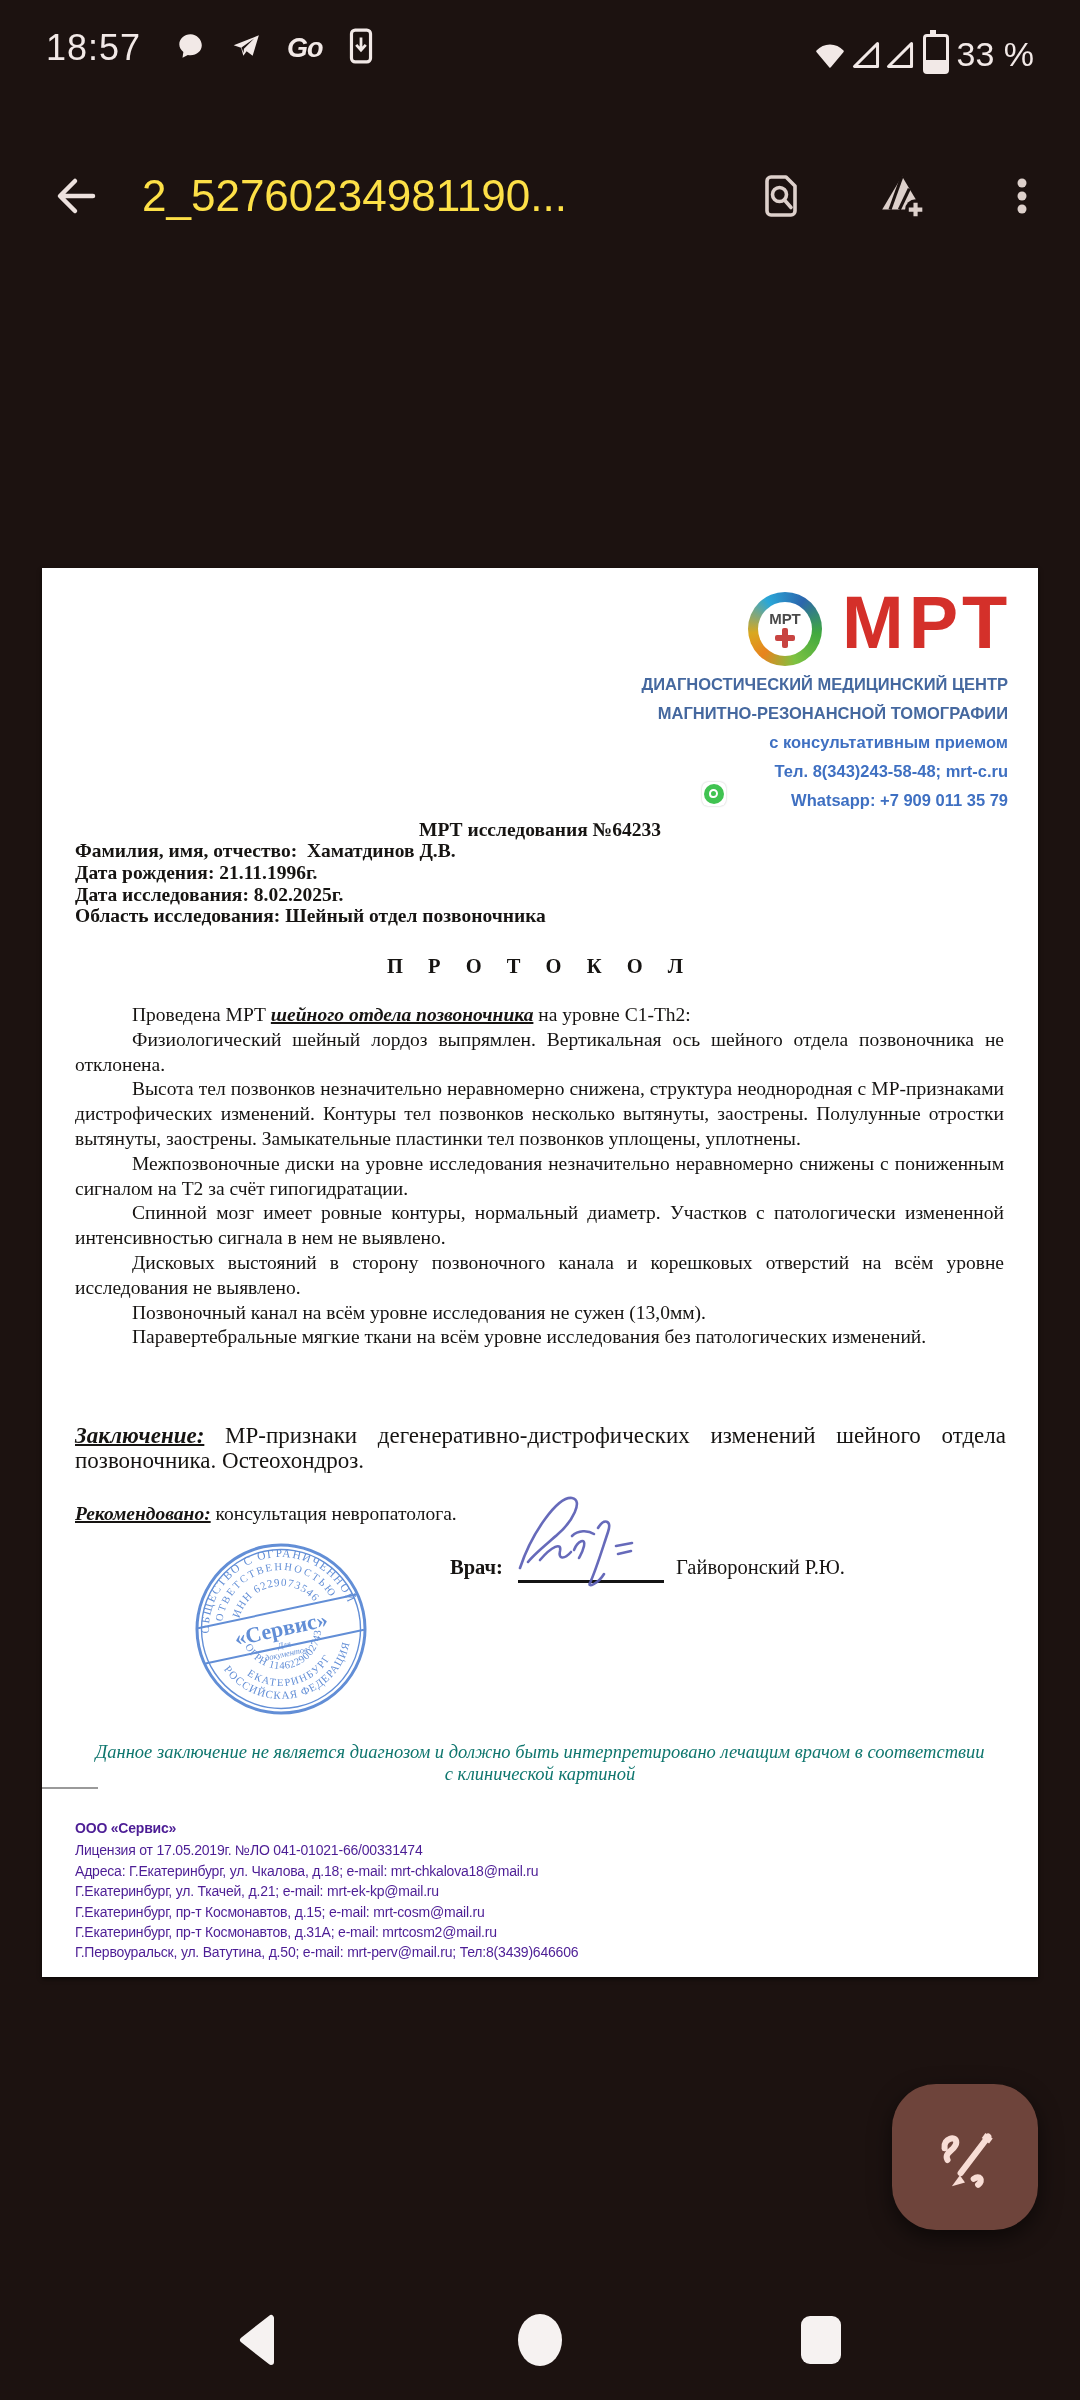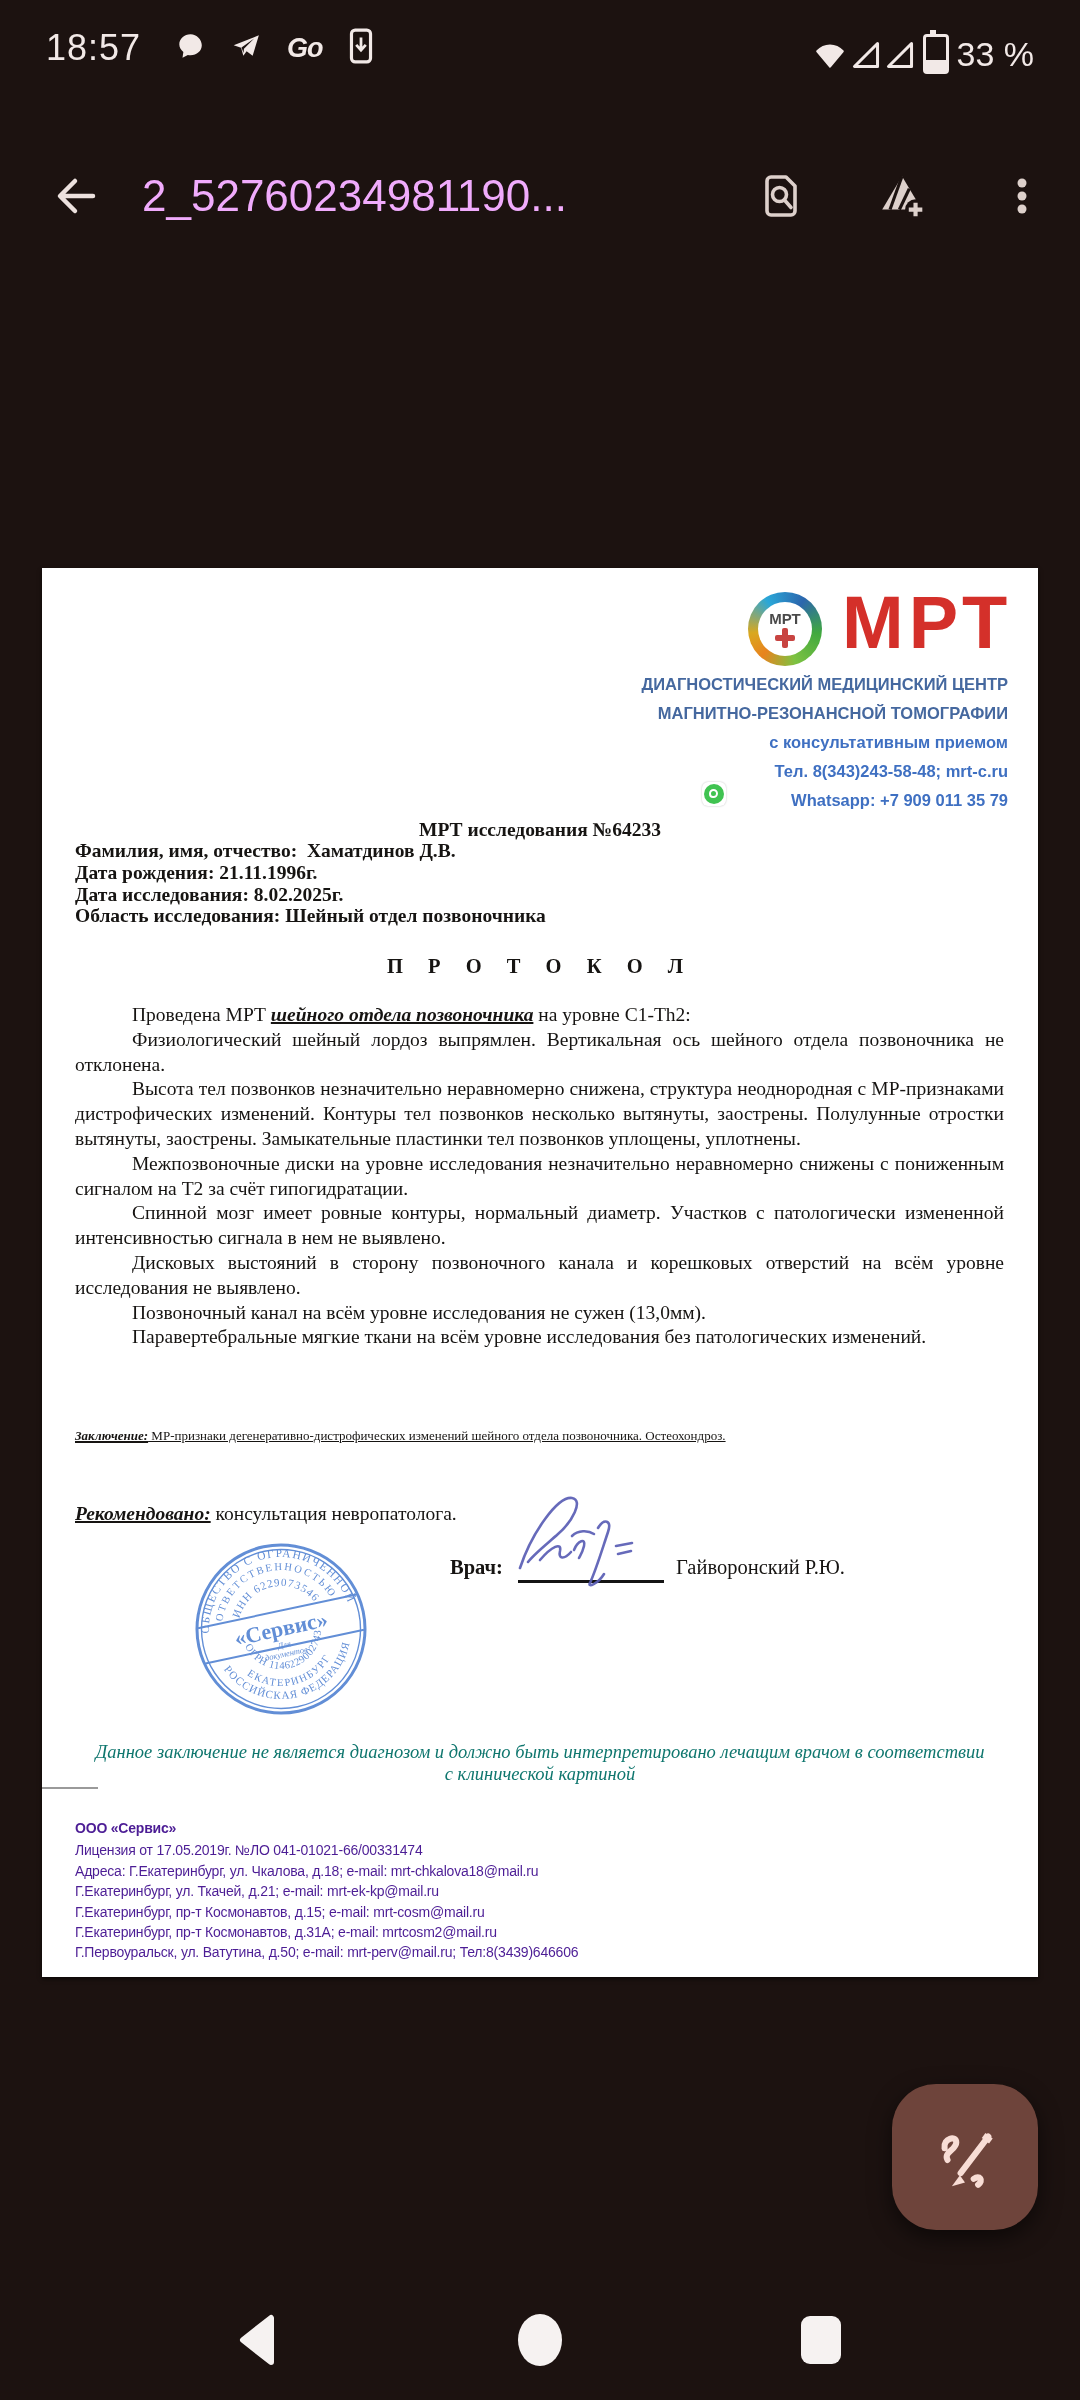--- a/index.html
+++ b/index.html
@@ -23,21 +23,21 @@
   .batt:before{content:"";position:absolute;top:-7px;left:4px;width:6px;height:4px;background:#f2e9e7;}
   .batt .lvl{position:absolute;left:0;right:0;bottom:0;height:33%;background:#f2e9e7;}
   
   .toolbar{
     position:absolute;left:0;top:120px;width:1080px;height:152px;
     display:flex;align-items:center;padding:0 33px 0 50px;box-sizing:border-box;
     color:#ece1de;
   }
   .tb-title{
     font-size:44px;margin-left:42px;flex:1;white-space:nowrap;overflow:hidden;
-    color:#f0abfc;font-weight:400;
+    color:#fde047;font-weight:400;
   }
   .tb-icons{display:flex;align-items:center;gap:70px;}
   .icon-btn{width:50px;height:50px;display:flex;align-items:center;justify-content:center;}
   
   .viewer{position:absolute;left:0;top:272px;width:1080px;height:1860px;}
   .page{
     position:absolute;left:42px;top:296px;width:996px;height:1409px;background:#ffffff;
     box-shadow:0 2px 4px rgba(0,0,0,.65);
     font-family:"Liberation Serif","DejaVu Serif",serif;color:#161412;
   }
@@ -78,21 +78,21 @@
   .patient{position:absolute;left:33px;top:273px;font-size:19.5px;font-weight:bold;line-height:21.8px;padding-top:0;}
   .patient div{white-space:pre;}
   .patient{top:272px;}
   .protocol-h{position:absolute;left:0;top:387px;width:100%;text-align:center;font-size:20.5px;font-weight:bold;letter-spacing:10px;}
   .body-text{
     position:absolute;left:33px;right:34px;top:435px;
     font-size:19.5px;line-height:24.8px;text-align:justify;
   }
   .body-text p{margin:0;text-indent:57px;}
   .p1-em{font-weight:bold;font-style:italic;text-decoration:underline;text-decoration-thickness:2px;}
-  .conclusion{position:absolute;left:33px;right:32px;top:856px;font-size:13px;line-height:24.8px;text-align:justify;text-decoration:underline;}
+  .conclusion{position:absolute;left:33px;right:32px;top:856px;font-size:23px;line-height:24.8px;text-align:justify;}
   .lbl-ul{font-weight:bold;font-style:italic;text-decoration:underline;text-decoration-thickness:2px;}
   .recommended{position:absolute;left:33px;right:32px;top:934px;font-size:19.5px;line-height:24.8px;}
   .doctor-label{position:absolute;left:408px;top:988px;font-size:20.5px;font-weight:bold;}
   .sign-line{position:absolute;left:476px;top:1012px;width:146px;height:3px;background:#141414;}
   .doctor-name{position:absolute;left:634px;top:988px;font-size:20.5px;font-weight:normal;}
   .signature{position:absolute;left:468px;top:920px;}
   .stamp{position:absolute;left:151px;top:973px;transform:rotate(-12deg);opacity:.88;}
   .disclaimer{
     position:absolute;left:50px;right:50px;top:1174px;text-align:center;
     font-style:italic;font-size:18.5px;line-height:21.6px;color:#0f766e;

